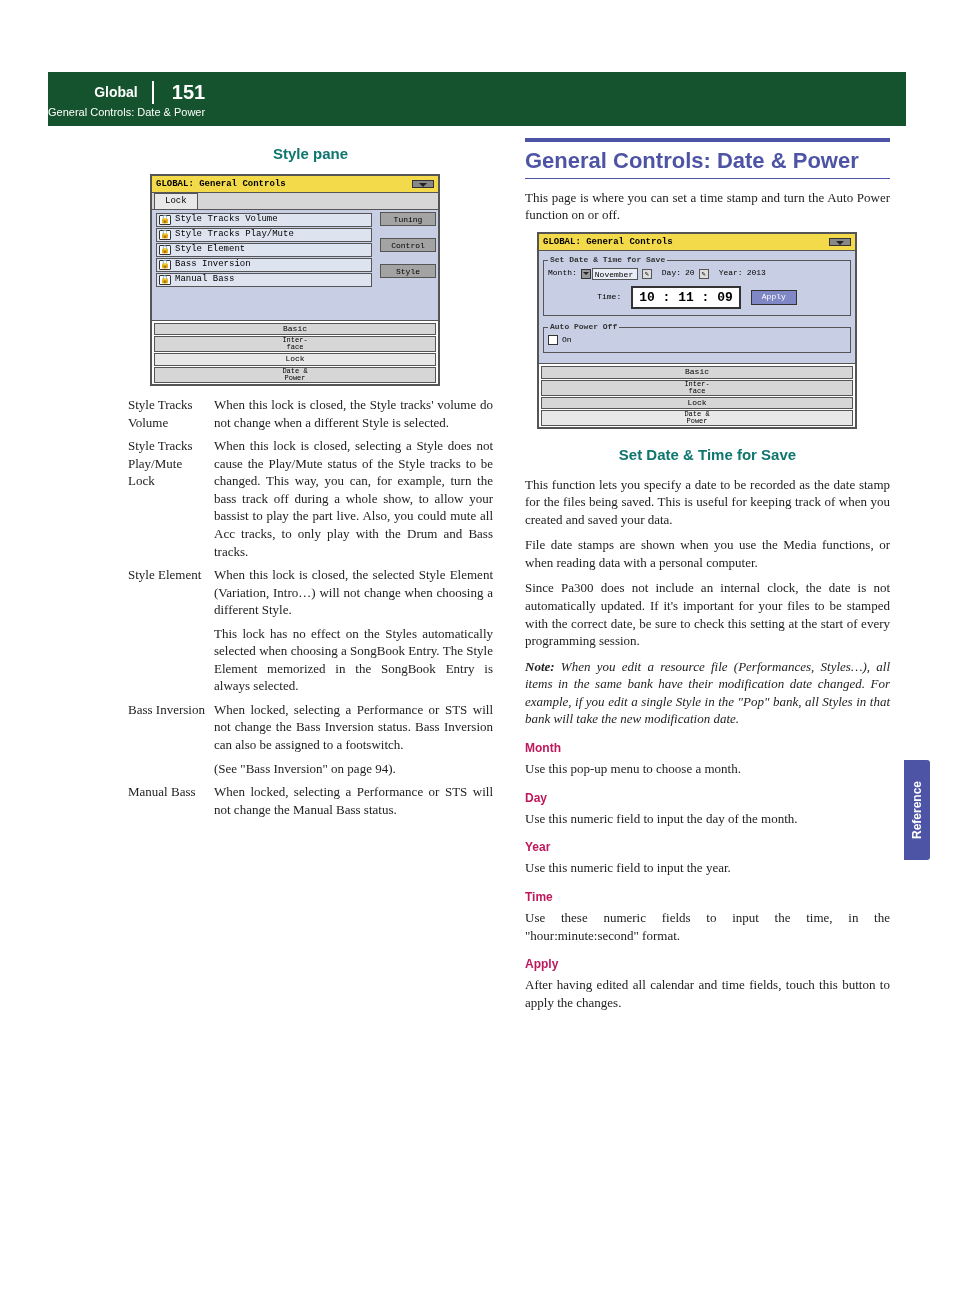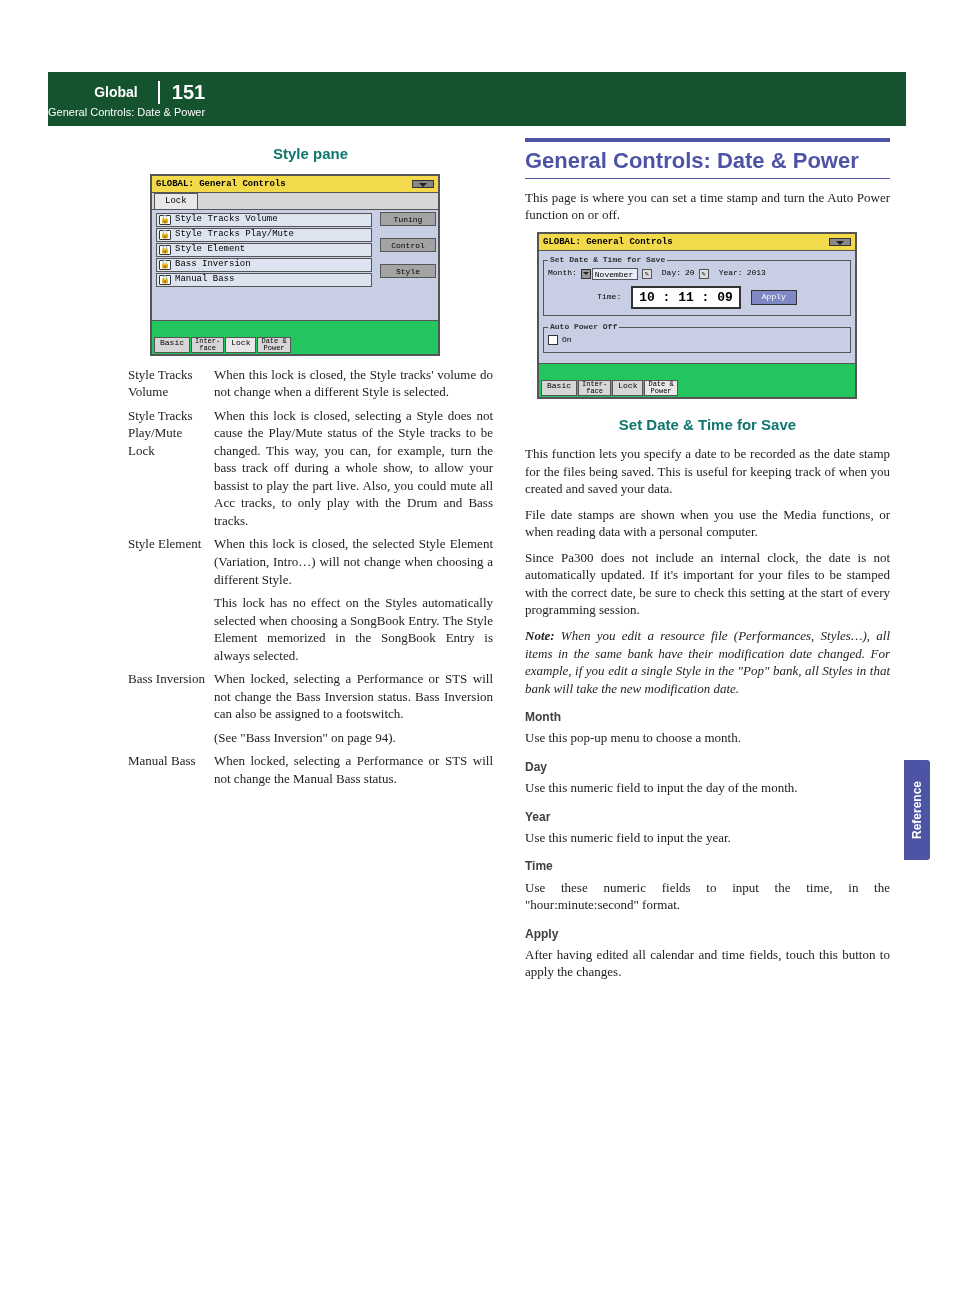--- a/index.html
+++ b/index.html
@@ -22,22 +22,22 @@
     padding-right: 16px;
   }
   .top-bar .titleblock { text-align: right; }
   .top-bar .tb-row1 { font-family: Arial, sans-serif; font-size: 14px; }
   .top-bar .tb-row1 strong { font-weight: 700; }
   .top-bar .pagenum {
     font-family: Arial, sans-serif;
     font-weight: 700;
     font-size: 20px;
     border-left: 2px solid #fff;
-    padding-left: 12px;
-    margin-left: 20px;
+    padding-left: 18px;
+    margin-left: 14px;
   }
   .top-bar .tb-row2 { font-family: Arial, sans-serif; font-size: 11px; margin-top:2px;}
   .columns {
     position: absolute;
     top: 138px;
     left: 128px;
     right: 64px;
     bottom: 70px;
     column-count: 2;
     column-gap: 32px;
@@ -62,21 +62,21 @@
     color: #0f766e;
     font-size: 15px;
     margin: 6px 0 10px 0;
     text-align: center;
   }
   .h4 {
     font-family: Arial, sans-serif;
     font-weight: 700;
     font-size: 12px;
     margin: 12px 0 4px 0;
-    color: #404040;
+    color: #be185d;
   }
   .para { text-align: justify; margin-bottom: 8px; }
   .note { font-style: italic; text-align: justify; margin-bottom: 8px;}
   .note b { font-style: italic; font-weight: 700;}
   .def-table { width:100%; margin-top:6px;}
   .def-row { display: table-row; }
   .def-label { display: table-cell; width: 86px; vertical-align: top; font-size: 13px; padding-bottom:6px; padding-right:6px;}
   .def-body { display: table-cell; vertical-align: top; text-align: justify; padding-bottom:6px;}
   .def-body p { margin-bottom:6px; text-align: justify;}
   .def-body p:last-child{margin-bottom:0;}
@@ -115,21 +115,21 @@
     border:1px solid #555; background:#dde4f0; margin:1px 64px 1px 2px;
     padding:0 2px; height:14px;
   }
   .lock-item.unlocked .lk-icon{background:#fff;}
   .lk-icon{
     width:12px;height:10px;border:1px solid #333;background:#fff;border-radius:1px;display:flex;align-items:center;justify-content:center;font-size:8px;line-height:1;
   }
   .side-labels{position:absolute; right:2px; top:2px; width:56px;}
   .side-label{border:1px solid #555;background:#a3a3a3;color:#000;font-size:8px;text-align:center;margin-bottom:12px;height:14px;line-height:14px;}
   .dev-bottom-tabs{
-    background:#22c55e;border-top:1px solid #555;padding:16px 2px 1px 2px;display:flex;gap:1px;
+    background:#ffffff;border-top:1px solid #555;padding:2px 2px 1px 2px;display:flex;gap:1px;flex-direction:column;
   }
   .btab{
     border:1px solid #555;background:#d6d6d6;font-size:8px;padding:1px 5px;line-height:1.1;text-align:center;
   }
   .btab.active{background:#e8e8e8;}
   .btab.double{font-size:7px;padding:0 3px;line-height:1;}
 
   
   .dev2-body{ background:#c8cfe4; padding:4px; }
   .fieldset{ border:1px solid #555; margin-bottom:6px; padding:2px 4px 6px 4px;}

